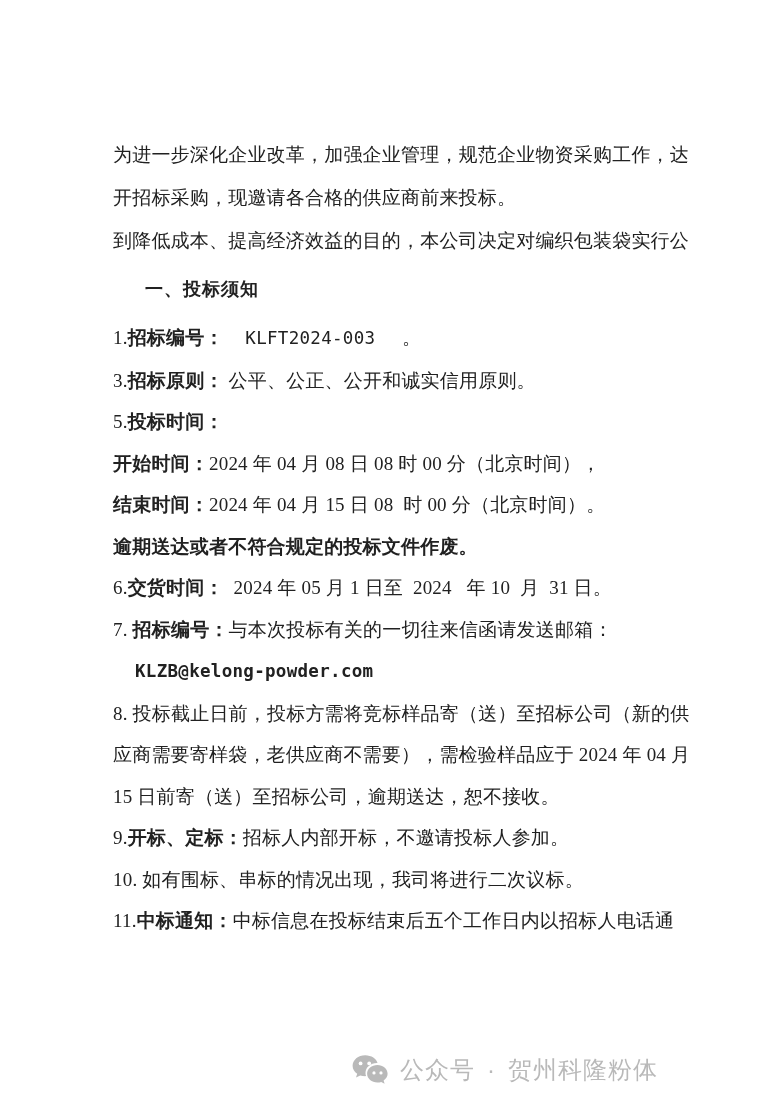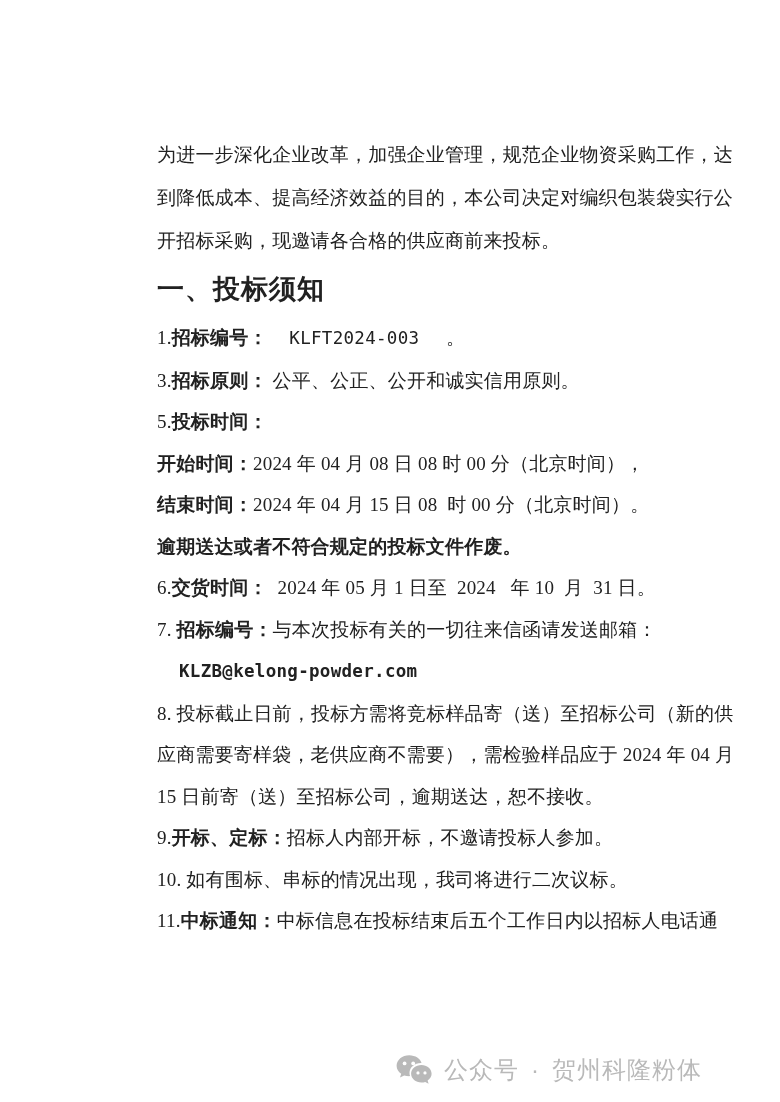--- a/index.html
+++ b/index.html
@@ -5,38 +5,39 @@
   html, body { margin: 0; padding: 0; }
   body {
     width: 780px;
     height: 1102px;
     background: #ffffff;
     position: relative;
     overflow: hidden;
     font-family: "Liberation Serif", "DejaVu Serif", serif;
     color: #212121;
   }
-  .page { width: 680px; height: 1102px; position: relative; padding-left: 44px; }
+  .page { width: 680px; height: 1102px; position: relative; }
 
   .doc {
     padding: 133px 100px 0 113px;
   }
   .line {
     white-space: pre;
     font-size: 19px;
     line-height: 41.5px;
     letter-spacing: 0.2px;
   }
   .line.para  { line-height: 43px; }
   .line.heading {
-    font-size: 27px;
+    font-size: 18px;
     font-weight: bold;
     line-height: 50px;
     letter-spacing: 1px;
     padding: 2px 0 3px 0;
+    margin-left: 32px;
   }
   .line.email { padding-left: 22px; }
 
   .bold { font-weight: bold; }
   .ul   { text-underline-offset: 4px; text-decoration-thickness: 1px; }
   .mono {
     font-family: "DejaVu Sans Mono", "Liberation Mono", monospace;
     font-size: 17.5px;
     letter-spacing: 0.3px;
   }
@@ -56,22 +57,22 @@
   .footer .wicon { display: inline-flex; align-items: center; }
   .footer .sep { margin: 0 2px; }
 </style>
 </head>
 <body>
 
 <div class="page">
 
   <div class="doc">
       <div class="line para"><span>为进一步深化企业改革，加强企业管理，规范企业物资采购工作，达</span></div>
+      <div class="line para"><span>开招标采购，现邀请各合格的供应商前来投标。</span></div>
       <div class="line para"><span>到降低成本、提高经济效益的目的，本公司决定对编织包装袋实行公</span></div>
-      <div class="line para"><span>开招标采购，现邀请各合格的供应商前来投标。</span></div>
       <div class="line heading"><span class="bold">一、投标须知</span></div>
       <div class="line item"><span>1.</span><span class="bold">招标编号：</span><span class="ul mono">  KLFT2024-003  </span><span> 。</span></div>
       <div class="line item"><span>3.</span><span class="bold">招标原则：</span><span> 公平、公正、公开和诚实信用原则。</span></div>
       <div class="line item"><span>5.</span><span class="bold">投标时间：</span></div>
       <div class="line item"><span class="bold">开始时间：</span><span class="ul">2024 </span><span>年</span><span class="ul"> 04 </span><span>月</span><span class="ul"> 08 </span><span>日</span><span class="ul"> 08 </span><span>时</span><span class="ul"> 00 </span><span>分（北京时间），</span></div>
       <div class="line item"><span class="bold">结束时间：</span><span class="ul">2024 </span><span>年</span><span class="ul"> 04 </span><span>月</span><span class="ul"> 15 </span><span>日</span><span class="ul"> 08 </span><span> 时</span><span class="ul"> 00 </span><span>分（北京时间）。</span></div>
       <div class="line item"><span class="bold">逾期送达或者不符合规定的投标文件作废。</span></div>
       <div class="line item"><span>6.</span><span class="bold">交货时间：</span><span class="ul">  2024 </span><span>年</span><span class="ul"> 05 </span><span>月</span><span class="ul"> 1 </span><span>日至</span><span class="ul">  2024  </span><span> 年</span><span class="ul"> 10 </span><span> 月</span><span class="ul">  31 </span><span>日。</span></div>
       <div class="line item"><span>7. </span><span class="bold">招标编号：</span><span>与本次投标有关的一切往来信函请发送邮箱：</span></div>
       <div class="line email"><span class="bold ul mono">KLZB@kelong-powder.com</span></div>

